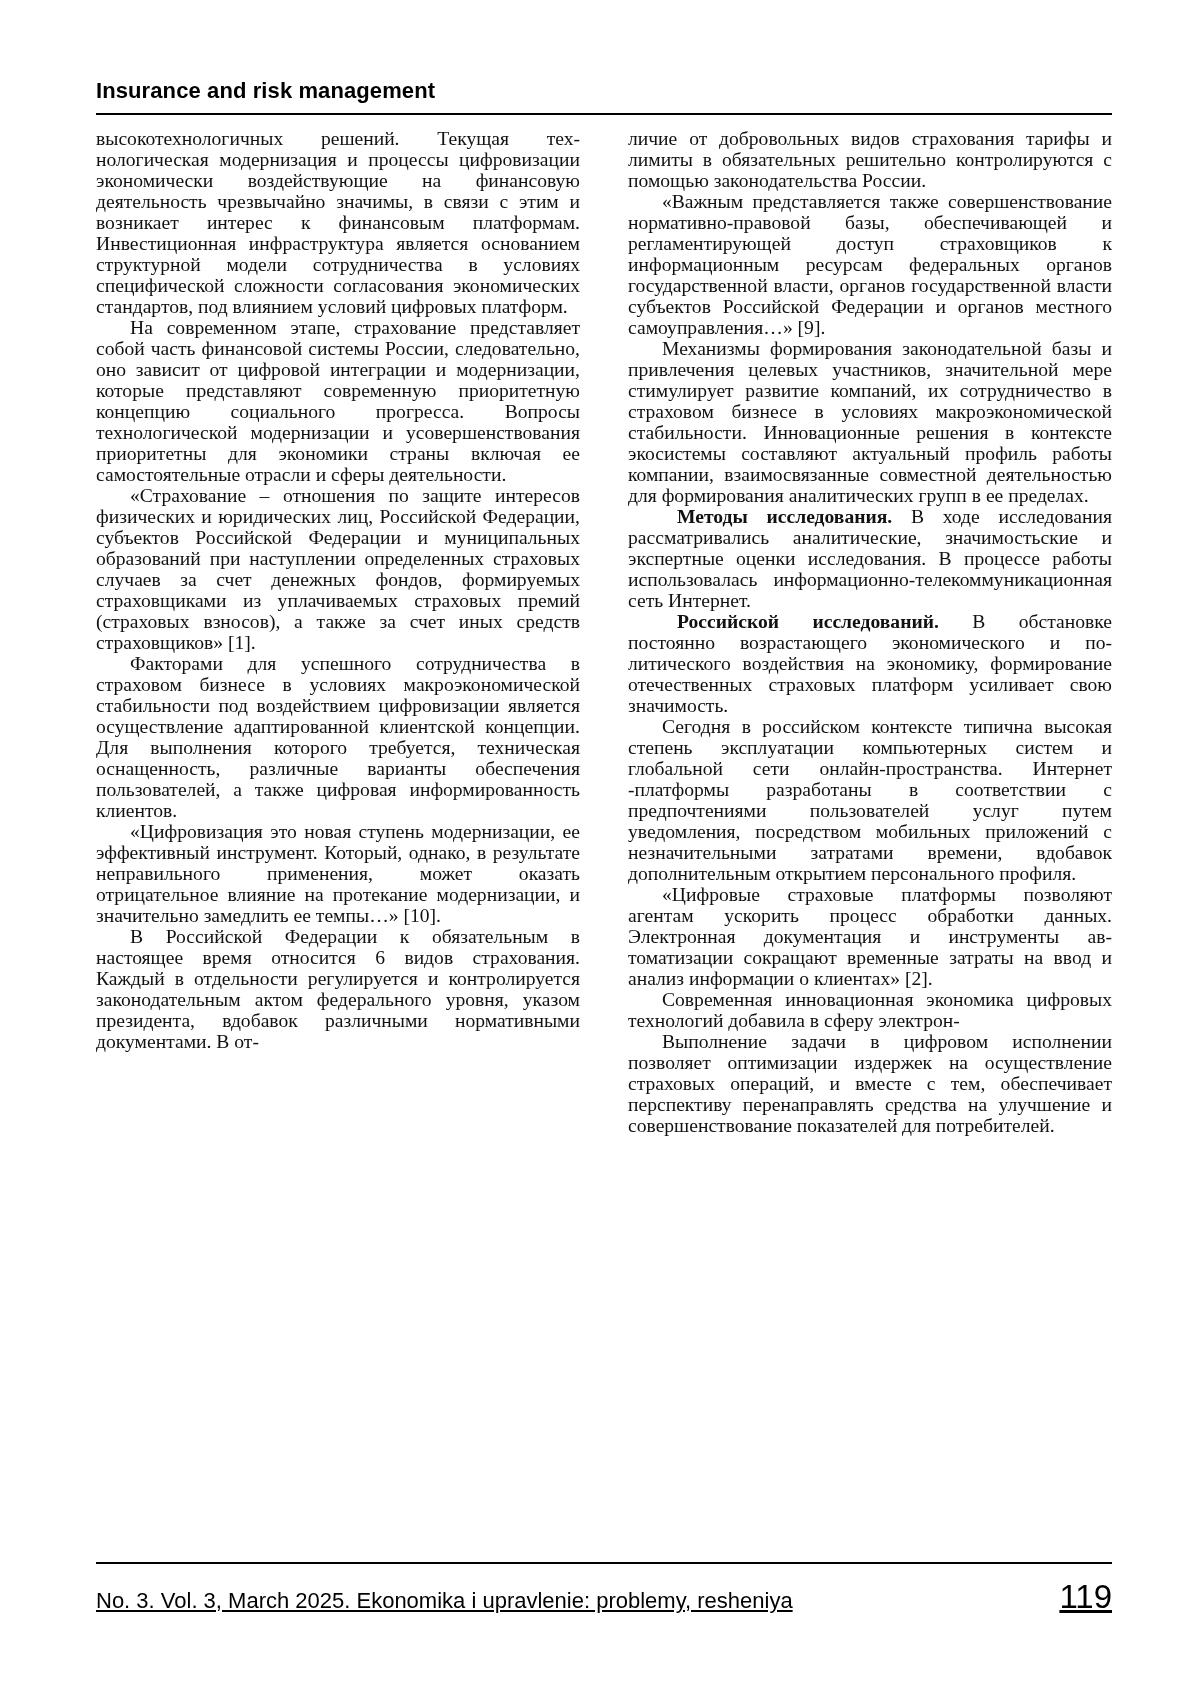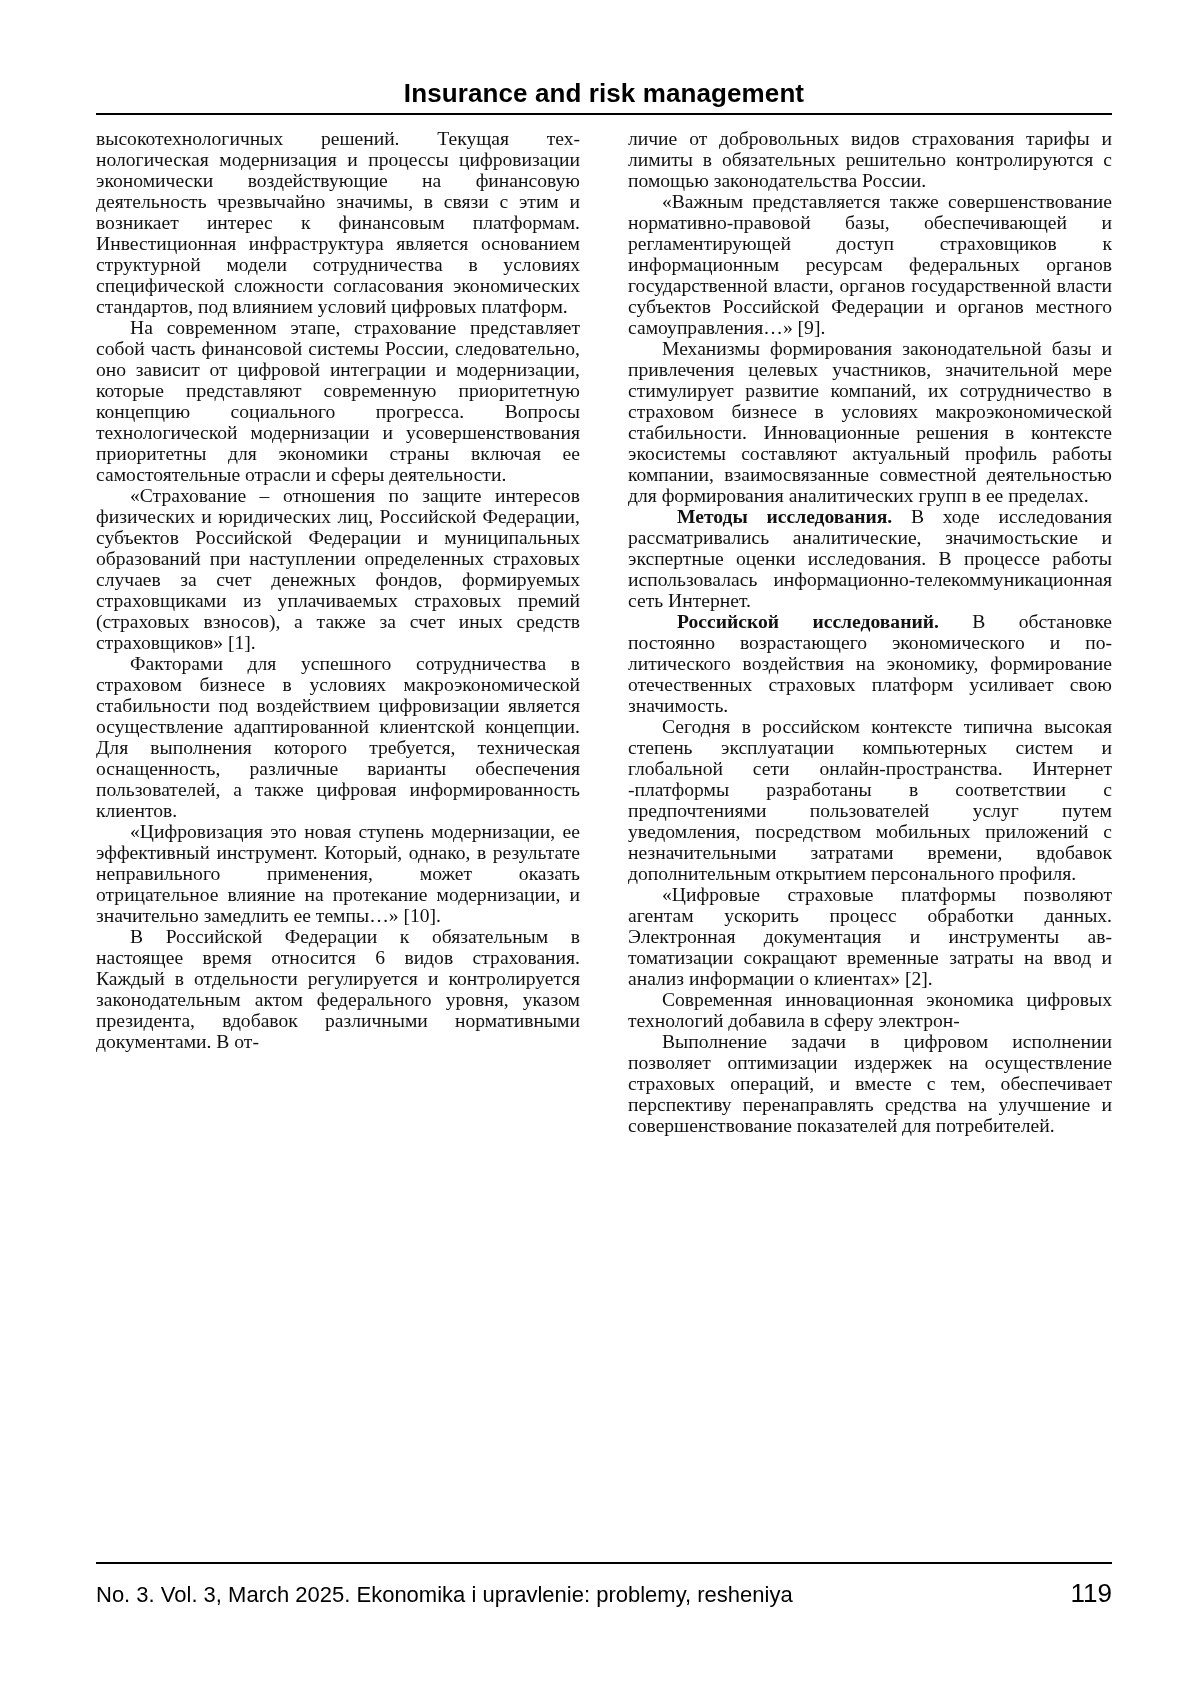--- a/index.html
+++ b/index.html
@@ -20,24 +20,24 @@
     width: 1200px;
     height: 1698px;
     box-sizing: border-box;
     padding: 0;
   }
   .header {
     position: absolute;
     left: 96px;
     top: 78px;
     width: 1016px;
-    text-align: center;
+    text-align: left;
     font-family: "Liberation Sans", sans-serif;
     font-weight: bold;
-    font-size: 26px;
+    font-size: 22px;
     color: #000;
     letter-spacing: 0.1px;
   }
   .header-rule {
     position: absolute;
     left: 96px;
     top: 113px;
     width: 1016px;
     height: 2px;
     background: #000;
@@ -80,23 +80,24 @@
     position: absolute;
     left: 96px;
     top: 1578px;
     width: 1016px;
     display: flex;
     justify-content: space-between;
     align-items: baseline;
     font-family: "Liberation Sans", sans-serif;
     font-size: 22px;
     color: #000;
+    text-decoration: underline;
   }
   .footer-page {
-    font-size: 26px;
+    font-size: 33px;
   }
 </style>
 </head>
 <body>
 
 <div class="page">
 
   <div class="header">Insurance and risk management</div>
   <div class="header-rule"></div>
 

